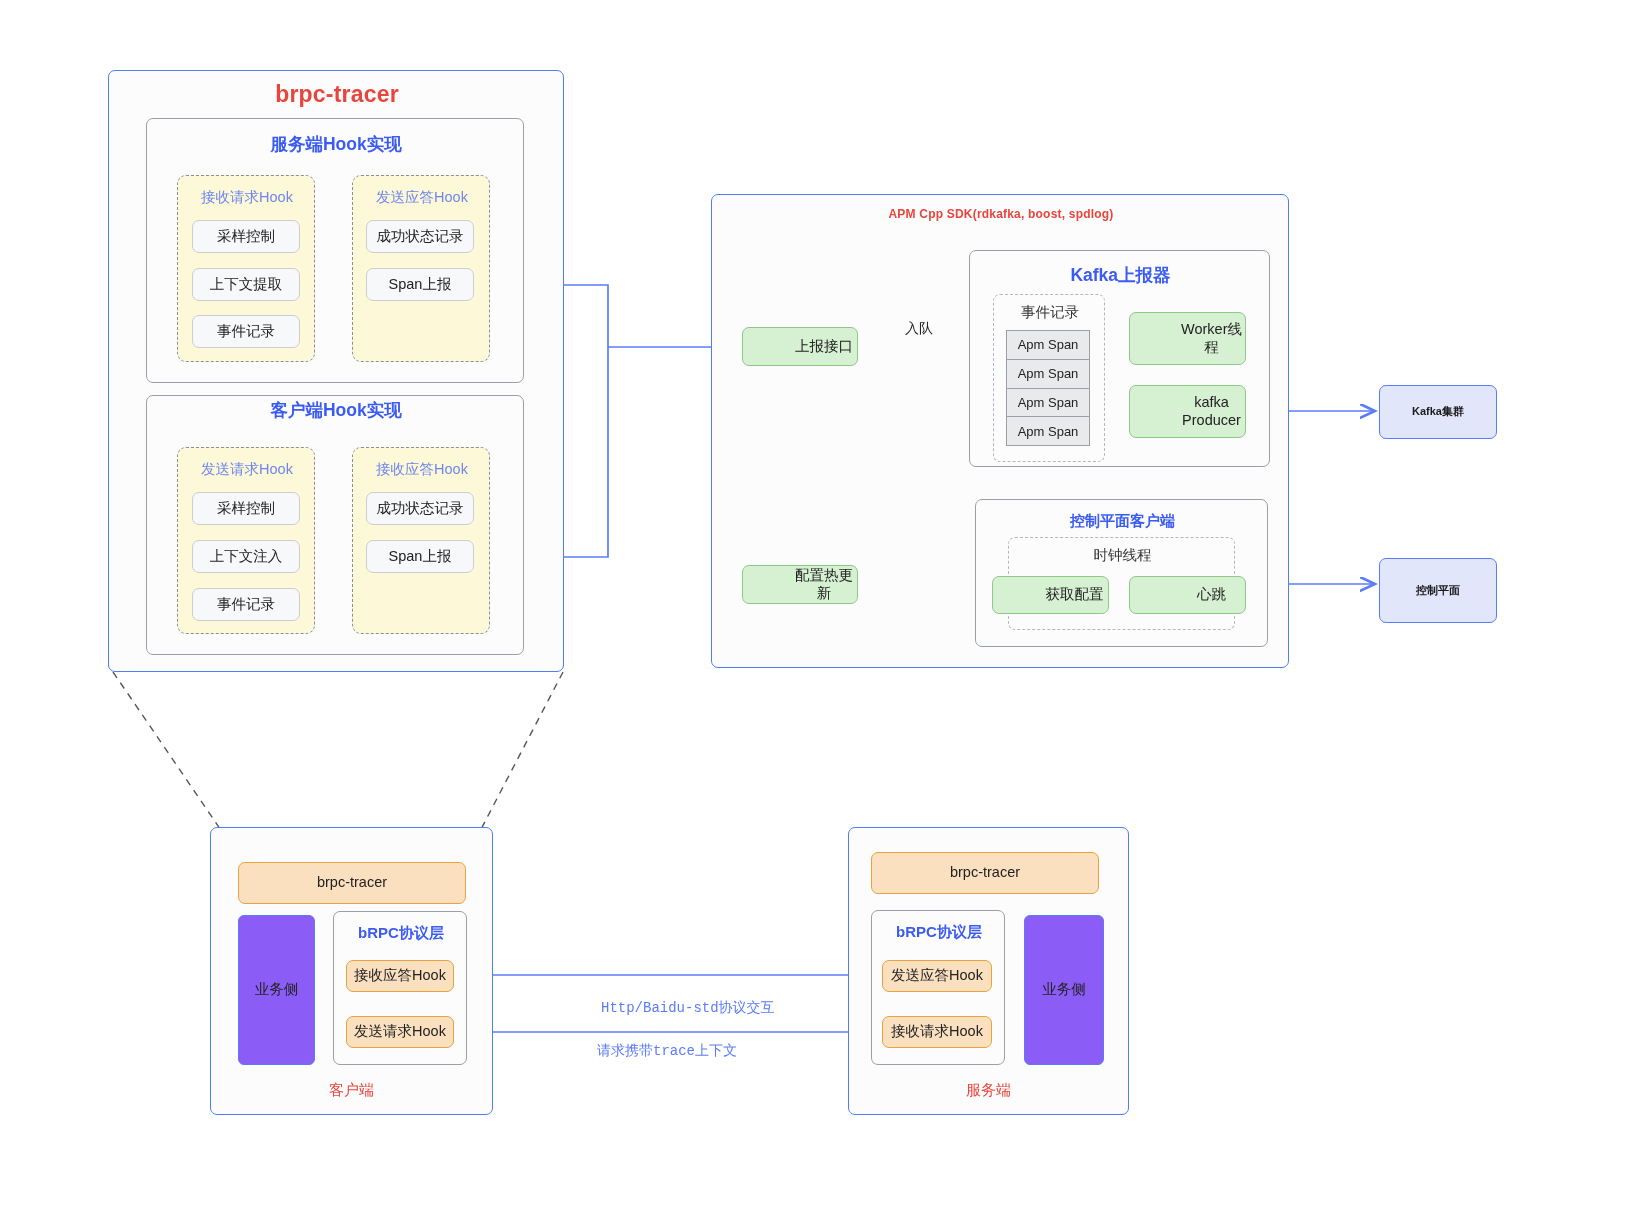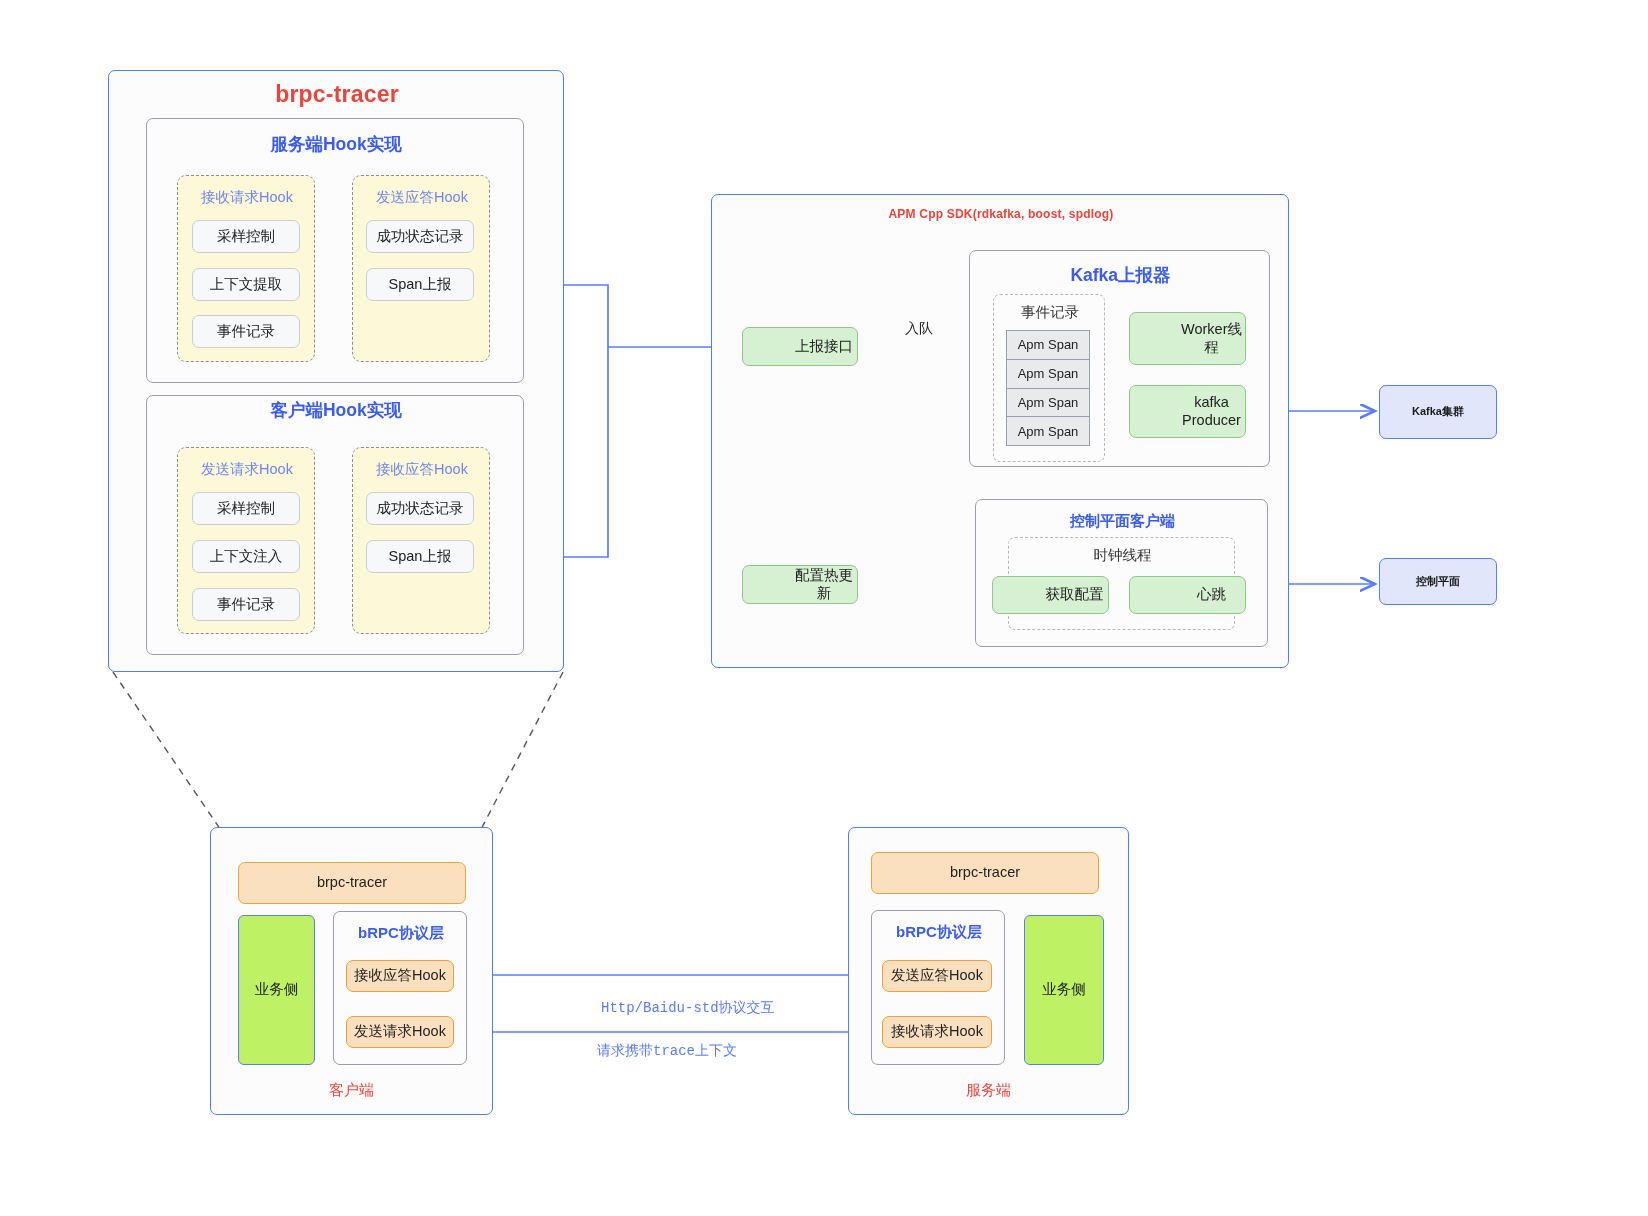--- a/index.html
+++ b/index.html
@@ -99,21 +99,21 @@
     color:#222;
   }
   .node-lav{
     background:#e2e6fb;
     border:1.5px solid #5b7cf8;
     color:#1b1b1b;
     font-weight:bold;
     font-size:11px;
   }
   .node-gray-tall{
-    background:#bef264;
+    background:#8b5cf6;
     border:1.4px solid #5b7cf8;
     color:#222;
     font-size:14.5px;
   }
   .queue-item{
     background:#e9eaec;
     border:1px solid #9aa0a6;
     color:#222;
     font-size:13px;
     display:flex;align-items:center;justify-content:center;
@@ -234,21 +234,21 @@
   <div class="abs panel-gray" style="left:975px;top:499px;width:293px;height:148px;">
     <div class="title-blue-bold-sm abs" style="left:0;top:12px;width:293px;font-size:15px;">控制平面客户端</div>
   </div>
   <div class="abs panel-dashed-gray" style="left:1008px;top:537px;width:227px;height:93px;">
     <div class="title-plain abs" style="left:0;top:8px;width:227px;">时钟线程</div>
   </div>
   <div class="abs node node-green" style="left:992px;top:576px;width:117px;height:38px;">获取配置</div>
   <div class="abs node node-green" style="left:1129px;top:576px;width:117px;height:38px;">心跳</div>
 
   <div class="abs node node-lav" style="left:1379px;top:385px;width:118px;height:54px;">Kafka集群</div>
-  <div class="abs node node-lav" style="left:1379px;top:558px;width:118px;height:47px;">控制平面</div>
+  <div class="abs node node-lav" style="left:1379px;top:558px;width:118px;height:65px;">控制平面</div>
 
   <div class="edge-label" style="left:905px;top:320px;font-family:Liberation Mono, monospace;">入队</div>
 
   <div class="abs panel-blue" style="left:210px;top:827px;width:283px;height:288px;">
   </div>
   <div class="abs title-red-sm" style="left:210px;top:1081px;width:283px;">客户端</div>
 
   <div class="abs node node-orange" style="left:238px;top:862px;width:228px;height:42px;">brpc-tracer</div>
 
   <div class="abs node node-gray-tall" style="left:238px;top:915px;width:77px;height:150px;border-radius:6px;">业务侧</div>

